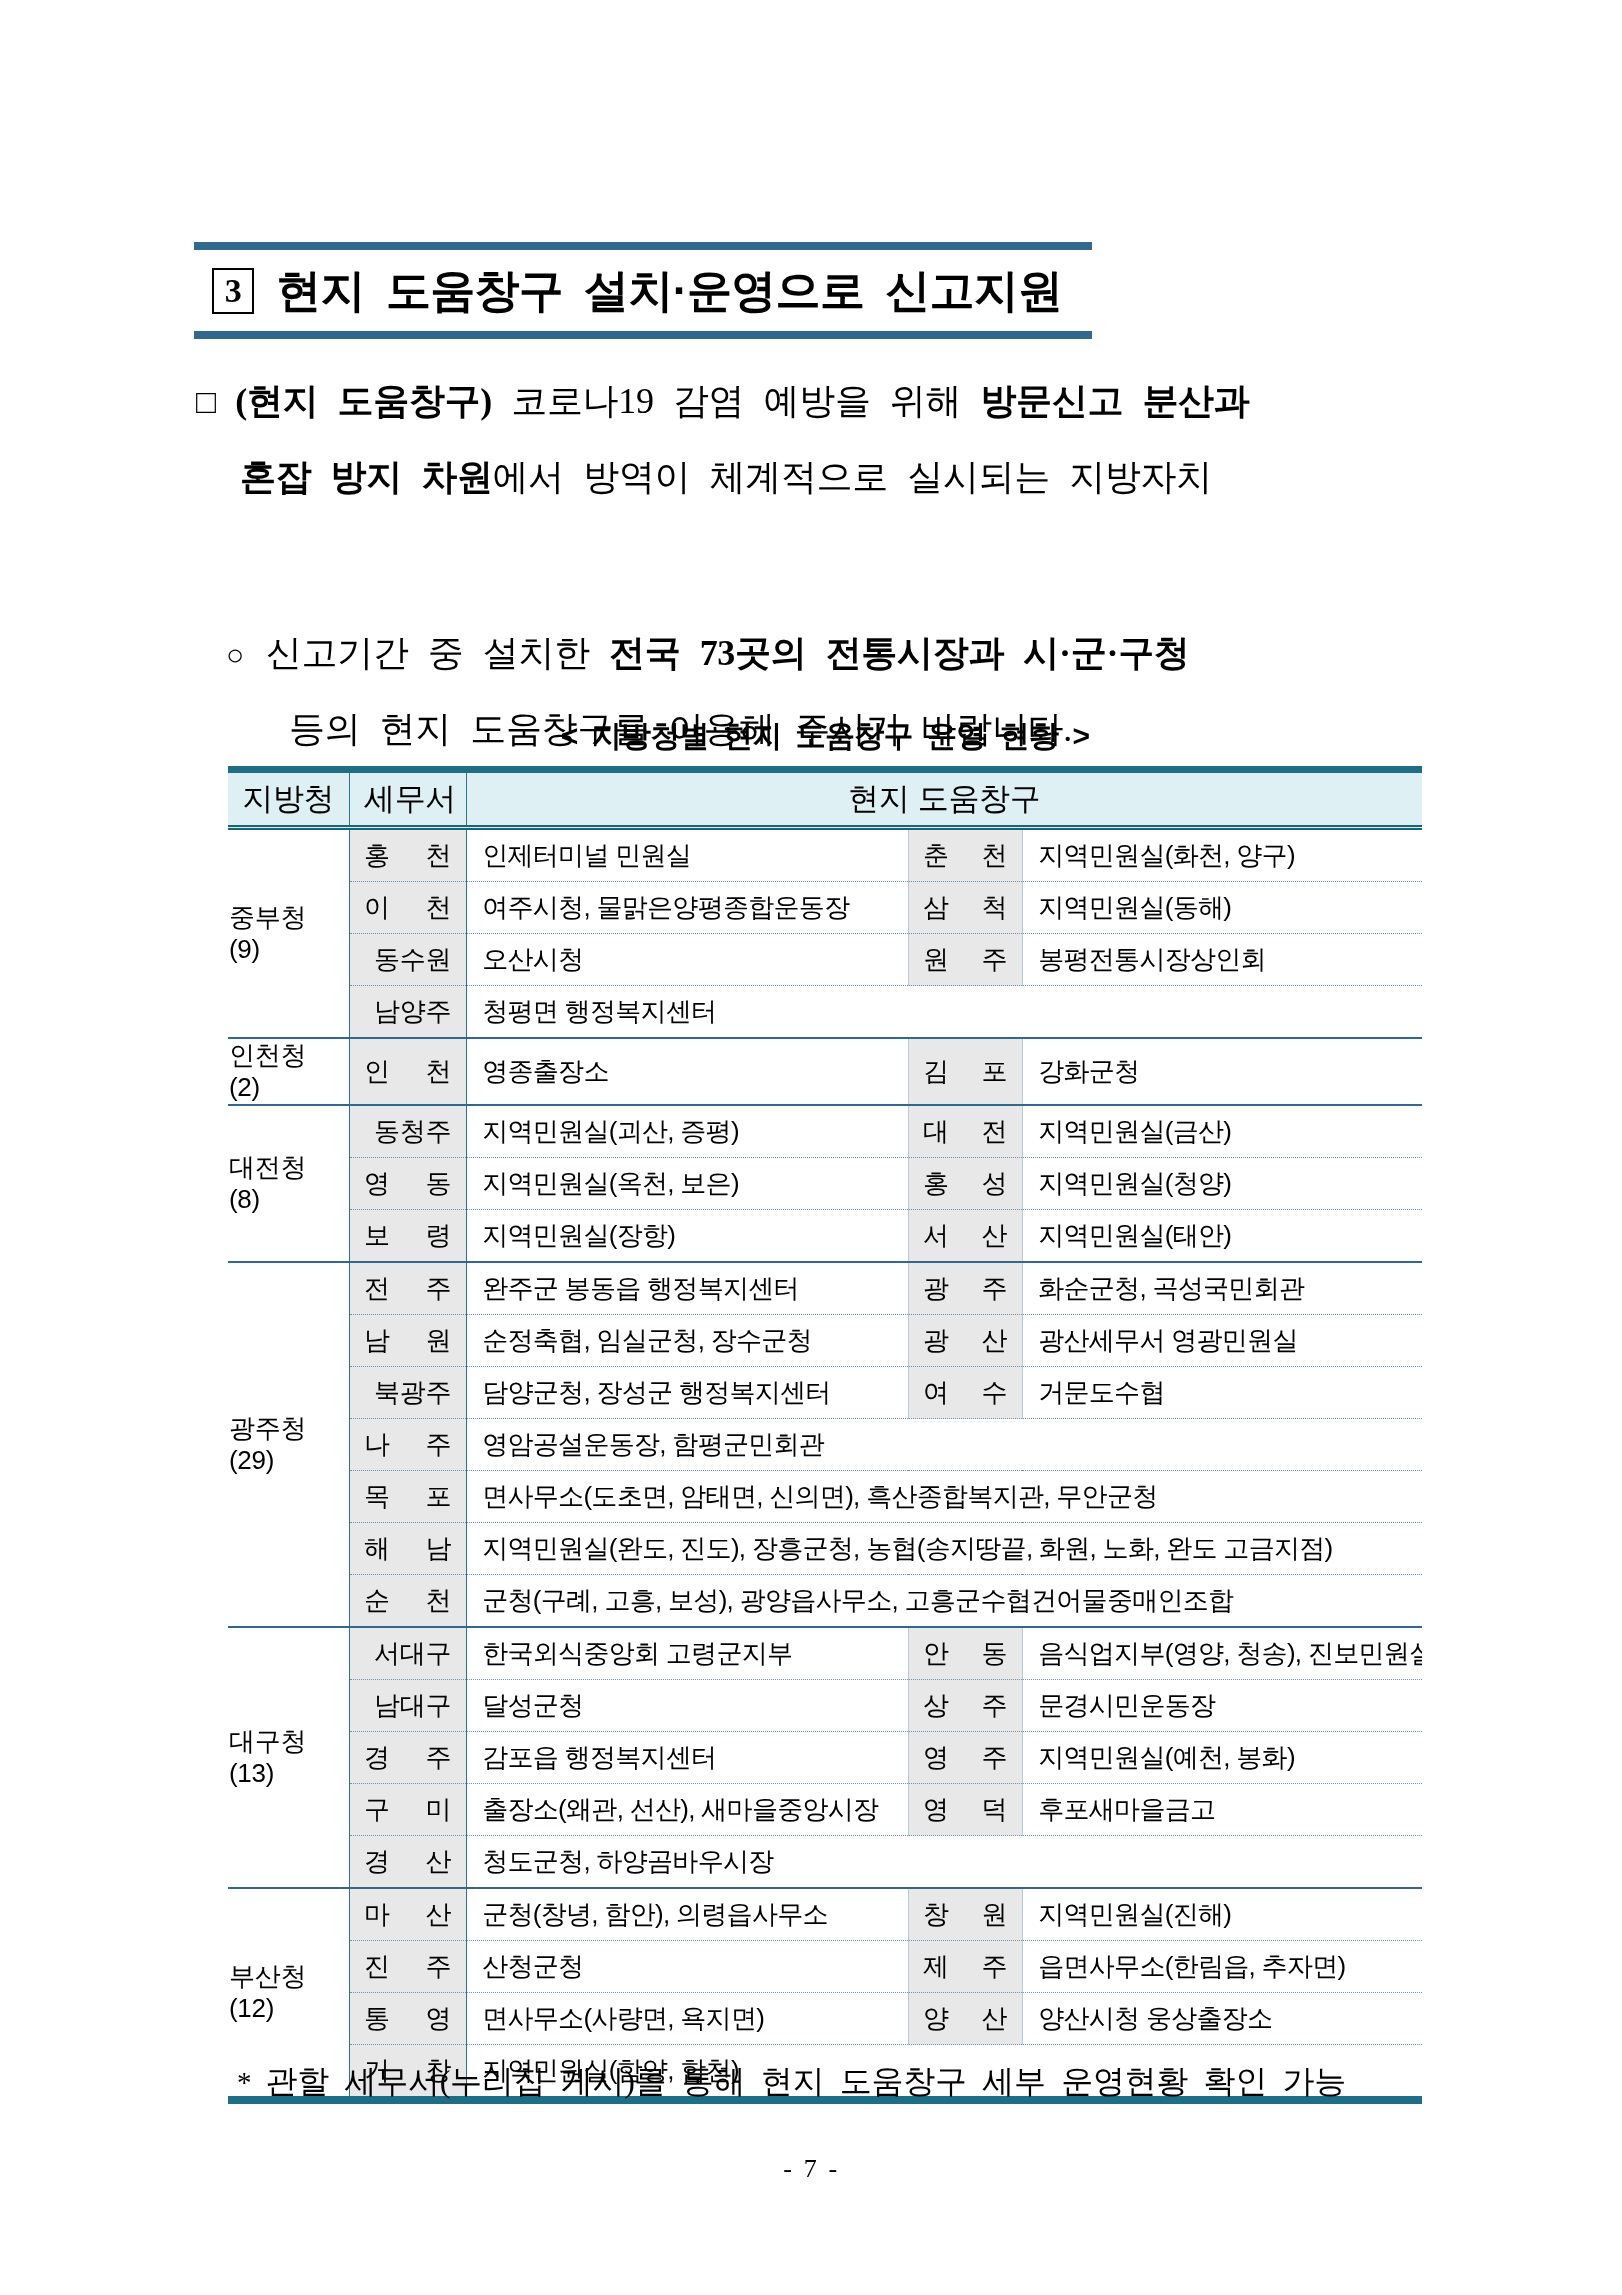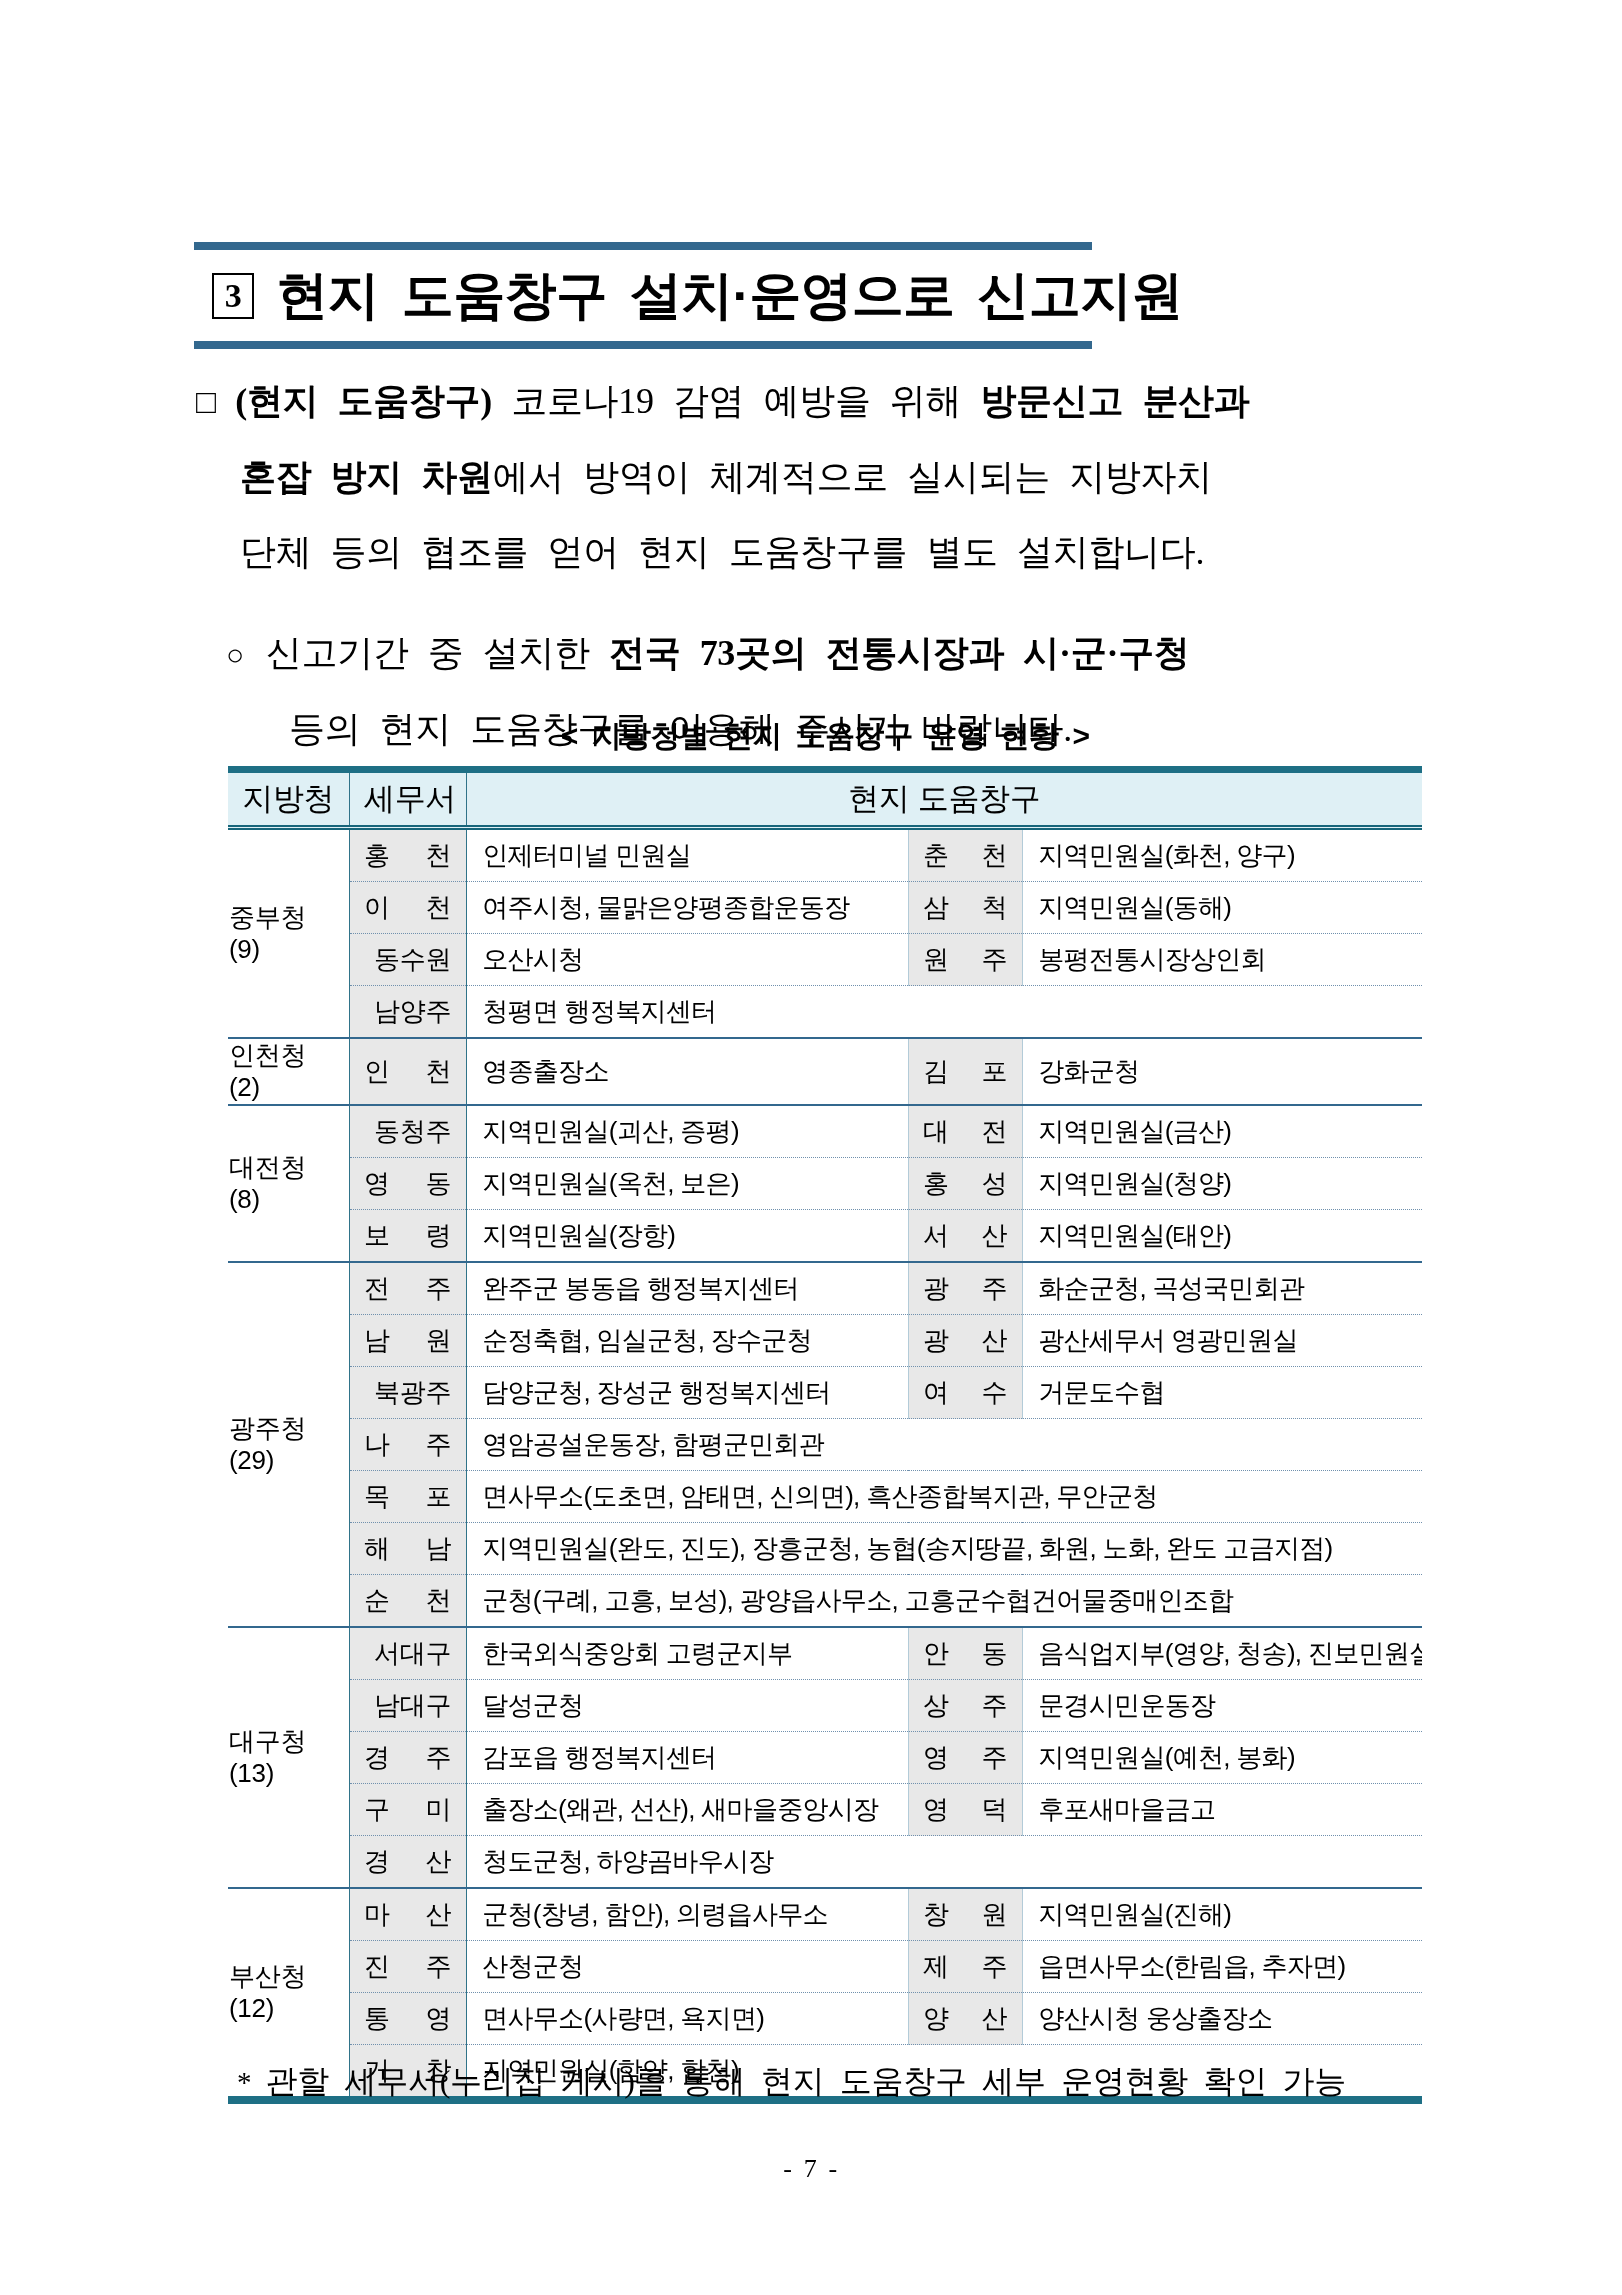--- a/index.html
+++ b/index.html
@@ -12,21 +12,21 @@
   .title-block {
     position:absolute; left:194px; top:242px; width:898px; box-sizing:border-box;
     border-top:8.5px solid #33688e; border-bottom:8.5px solid #33688e;
     padding:10.5px 0 10.5px 18.3px;
   }
   .title-inner { display:flex; align-items:center; gap:22px; }
   .box-num {
     display:inline-block; border:2.6px solid #000; padding:0 10.5px; line-height:42px;
     font-size:34px; font-weight:600; font-family:"Liberation Serif", serif;
   }
-  .title-text { font-size:52px; font-weight:bold; letter-spacing:-0.7px; word-spacing:9.2px; white-space:nowrap; }
+  .title-text { font-size:45px; font-weight:bold; letter-spacing:-0.7px; word-spacing:9.2px; white-space:nowrap; }
 
   
   .body-text { font-family:"Liberation Serif", serif; font-size:36px; letter-spacing:-0.3px; word-spacing:10.5px; }
   .body-text b { font-weight:700; }
   .ln { line-height:75px; white-space:nowrap; }
   .para1 { position:absolute; left:196px; top:364px; width:1269px; }
   .p1-cont { padding-left:44px; }
   .para2 { position:absolute; left:226px; top:616px; width:1243px; }
   .p2-cont { padding-left:63px; }
   .bullet-sq { font-size:33px; margin-right:19.6px; }
@@ -80,21 +80,20 @@
   <div class="title-block">
     <div class="title-inner">
       <span class="box-num">3</span>
       <span class="title-text">현지 도움창구 설치·운영으로 신고지원</span>
     </div>
   </div>
 
   <div class="body-text para1">
     <div class="ln"><span class="bullet-sq">□</span><b>(현지 도움창구)</b><span> 코로나19 감염 예방을 위해 </span><b>방문신고 분산과</b></div>
     <div class="ln p1-cont"><b>혼잡 방지 차원</b><span>에서 방역이 체계적으로 실시되는 지방자치</span></div>
-    <div class="ln p1-cont"><span>단체 등의 협조를 얻어 현지 도움창구를 별도 설치합니다.</span></div>
   </div>
 
   <div class="body-text para2">
     <div class="ln"><span class="bullet-ci">○</span><span>신고기간 중 설치한 </span><b>전국 73곳의 전통시장과 시·군·구청</b></div>
     <div class="ln p2-cont"><span>등의 현지 도움창구를 이용해 주시기 바랍니다.</span></div>
   </div>
 
   <div class="caption">&lt; 지방청별 현지 도움창구 운영 현황 &gt;</div>
 
   <table class="helpdesk">

